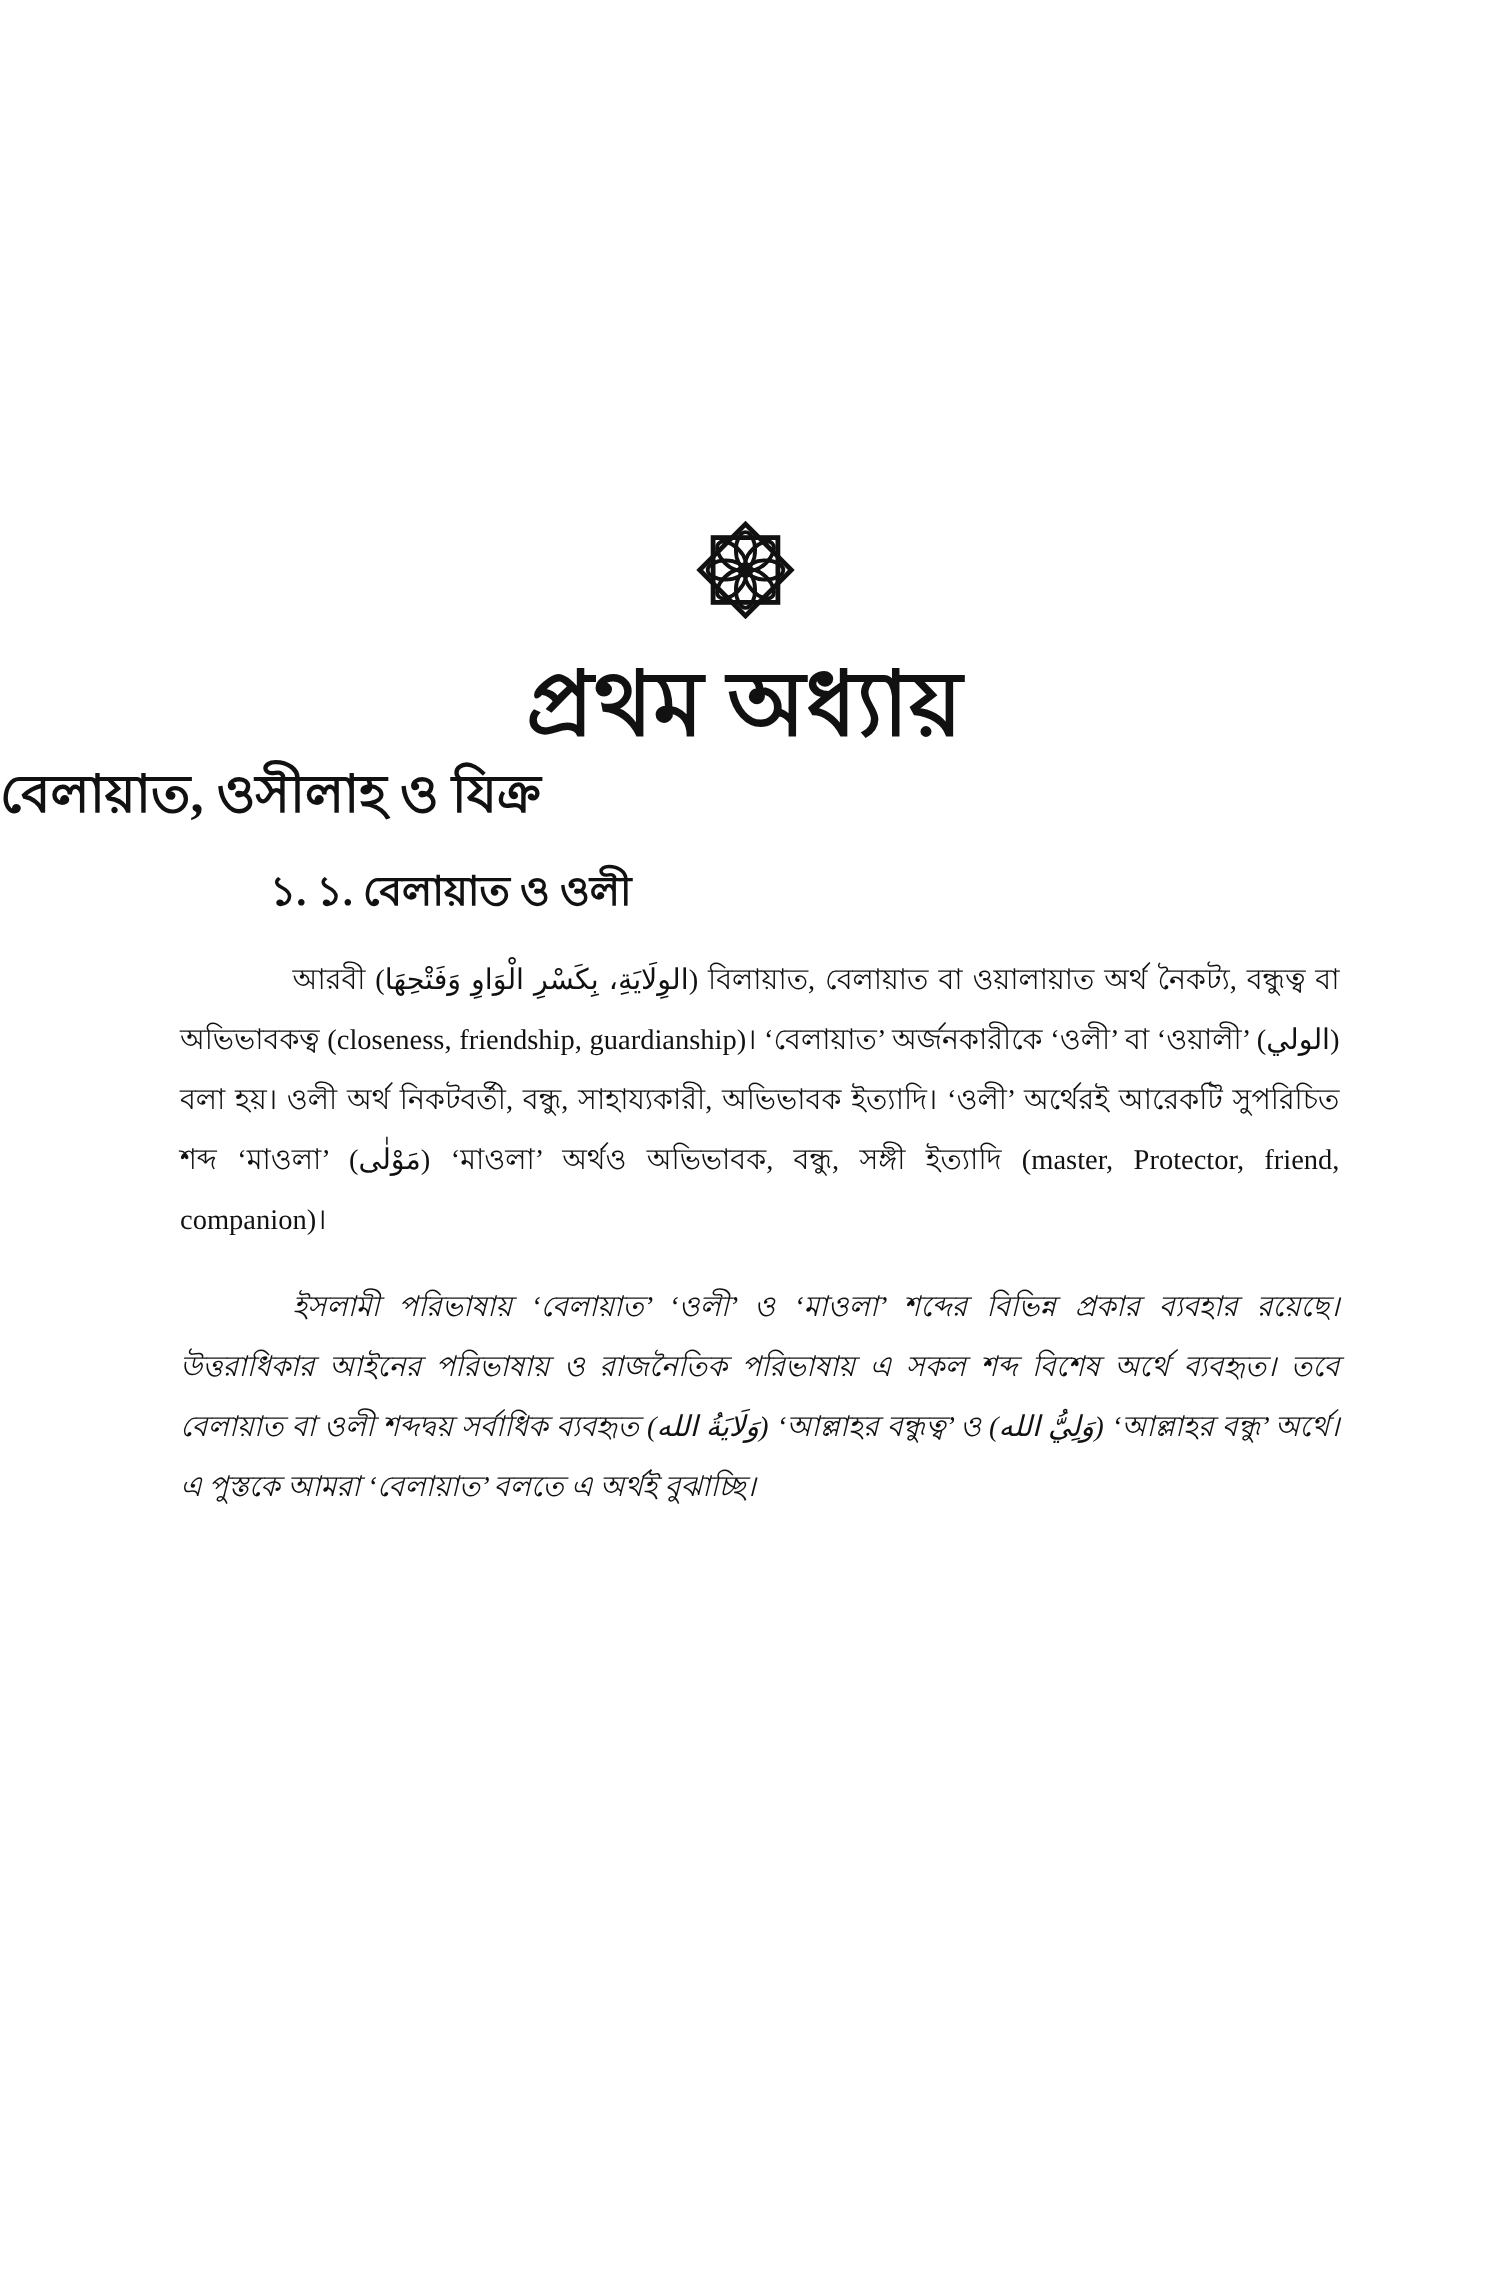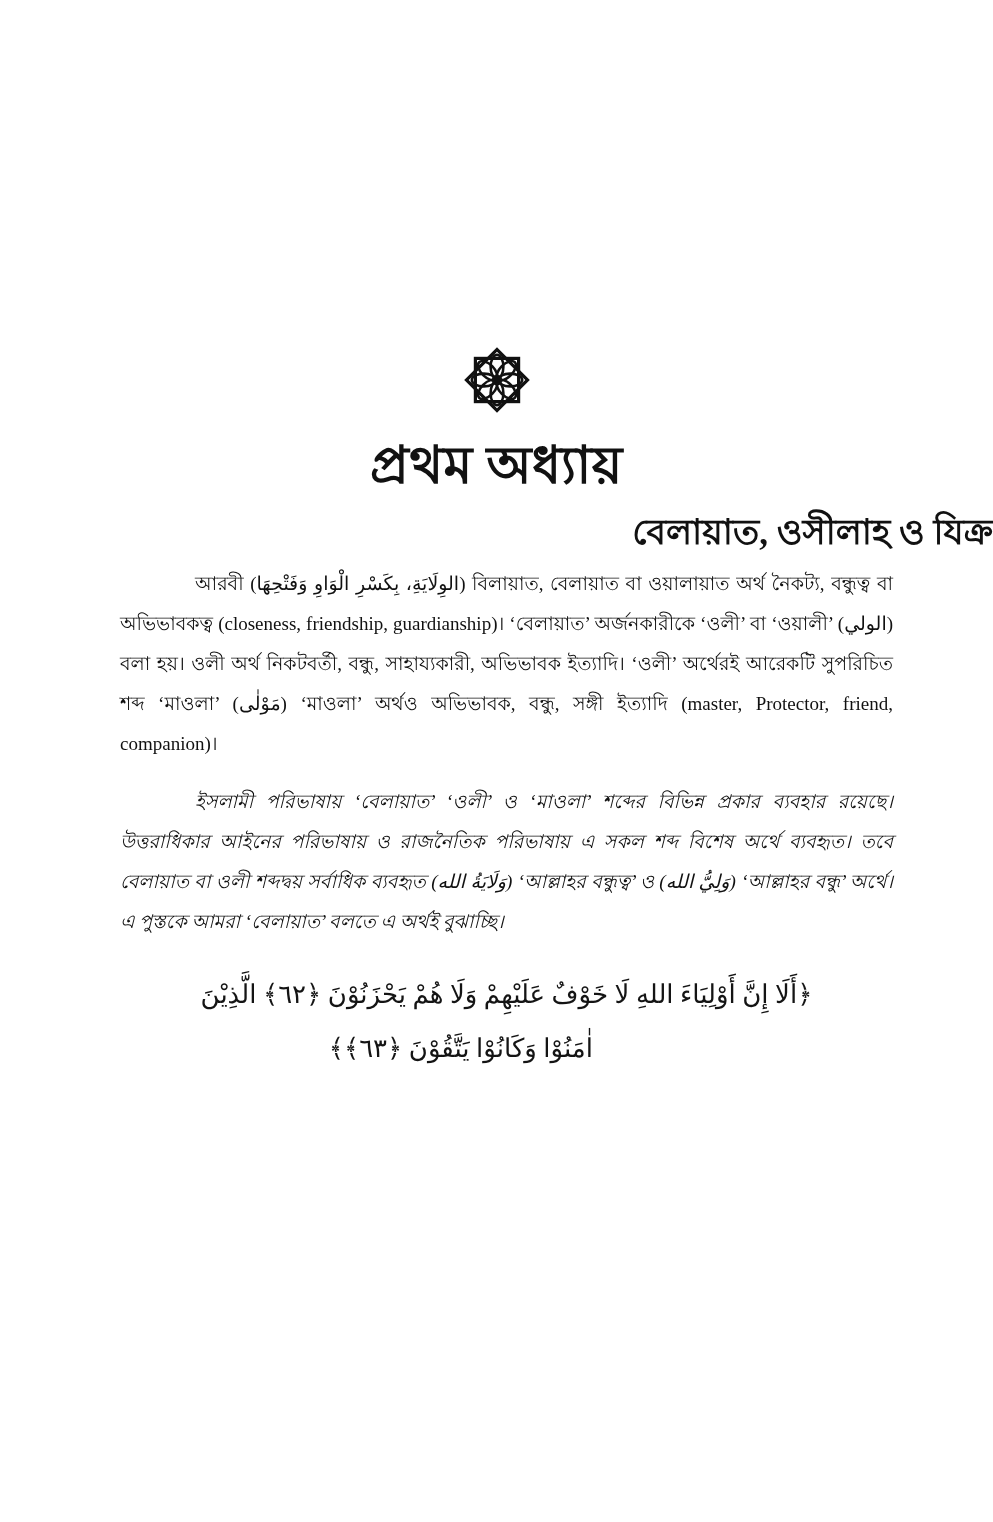--- a/index.html
+++ b/index.html
@@ -20,28 +20,28 @@
     padding-top: 340px;
   }
   .ornament-wrap {
     width: 100%;
     display: flex;
     justify-content: center;
     margin-bottom: 16px;
   }
   .chapter-title {
     text-align: center;
-    font-size: 52px;
+    font-size: 60px;
     font-weight: 700;
     line-height: 1.15;
     letter-spacing: 0.5px;
-    margin: 16px;
+    margin: 4px;
   }
   .chapter-subtitle {
-    text-align: right;
+    text-align: left;
     font-size: 35px;
     font-weight: 700;
     line-height: 1.2;
     margin: 2px 0 0 0;
   }
   .content {
     width: 773px;
     margin: 0 auto 0 auto;
     padding-left: 120px;
     padding-right: 100px;
@@ -110,26 +110,23 @@
         <circle cx="50" cy="50" r="6.5" fill="#111111"></circle>
       </svg>
     </span>
   </div>
 
   <h1 class="chapter-title">প্রথম অধ্যায়</h1>
   <h2 class="chapter-subtitle">বেলায়াত, ওসীলাহ ও যিক্র</h2>
 
   <div class="content">
 
+    <div class="section-heading">১. ১. বেলায়াত ও ওলী</div>
 
     <p class="body-paragraph">আরবী (الوِلَايَةِ، بِكَسْرِ الْوَاوِ وَفَتْحِهَا) বিলায়াত, বেলায়াত বা ওয়ালায়াত অর্থ নৈকট্য, বন্ধুত্ব বা অভিভাবকত্ব (closeness, friendship, guardianship)। ‘বেলায়াত’ অর্জনকারীকে ‘ওলী’ বা ‘ওয়ালী’ (الولي) বলা হয়। ওলী অর্থ নিকটবর্তী, বন্ধু, সাহায্যকারী, অভিভাবক ইত্যাদি। ‘ওলী’ অর্থেরই আরেকটি সুপরিচিত শব্দ ‘মাওলা’ (مَوْلٰى) ‘মাওলা’ অর্থও অভিভাবক, বন্ধু, সঙ্গী ইত্যাদি (master, Protector, friend, companion)।</p>
 
     <p class="body-paragraph">ইসলামী পরিভাষায় ‘বেলায়াত’ ‘ওলী’ ও ‘মাওলা’ শব্দের বিভিন্ন প্রকার ব্যবহার রয়েছে। উত্তরাধিকার আইনের পরিভাষায় ও রাজনৈতিক পরিভাষায় এ সকল শব্দ বিশেষ অর্থে ব্যবহৃত। তবে বেলায়াত বা ওলী শব্দদ্বয় সর্বাধিক ব্যবহৃত (وَلَايَةُ الله) ‘আল্লাহর বন্ধুত্ব’ ও (وَلِيُّ الله) ‘আল্লাহর বন্ধু’ অর্থে। এ পুস্তকে আমরা ‘বেলায়াত’ বলতে এ অর্থই বুঝাচ্ছি।</p>
 
 
-    <div class="verse-block">
-      <div class="verse-line-1">﴿أَلَا إِنَّ أَوْلِيَاءَ اللهِ لَا خَوْفٌ عَلَيْهِمْ وَلَا هُمْ يَحْزَنُوْنَ ﴿٦٢﴾ الَّذِيْنَ</div>
-      <div class="verse-line-2">اٰمَنُوْا وَكَانُوْا يَتَّقُوْنَ ﴿٦٣﴾﴾</div>
-    </div>
 
   </div>
 
 </div>
 
 </body></html>

